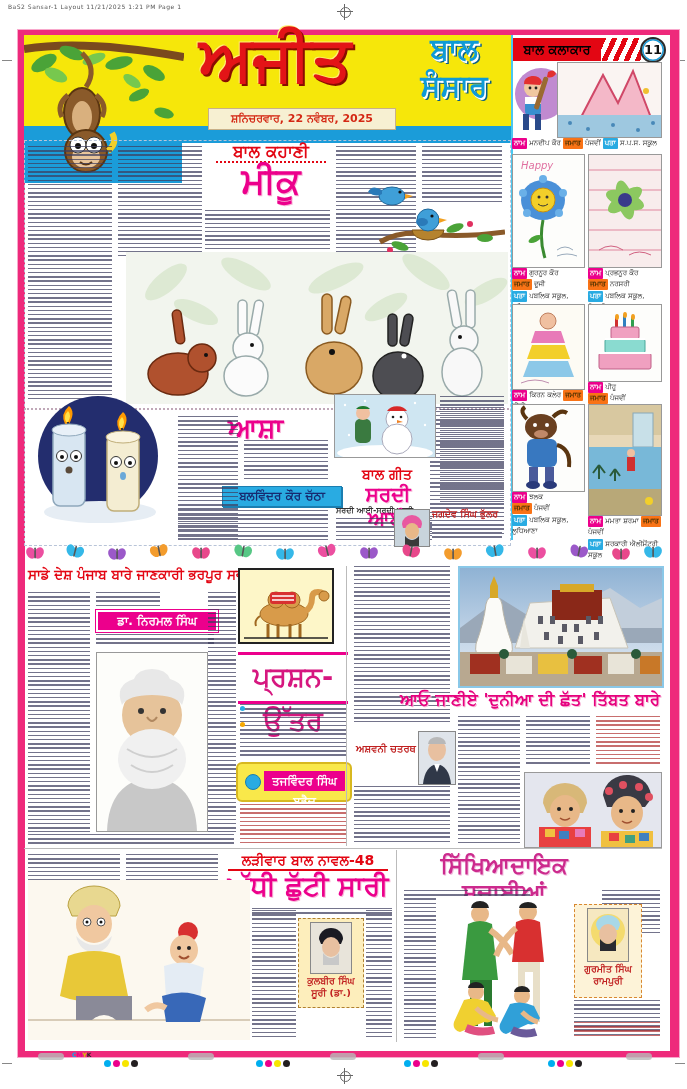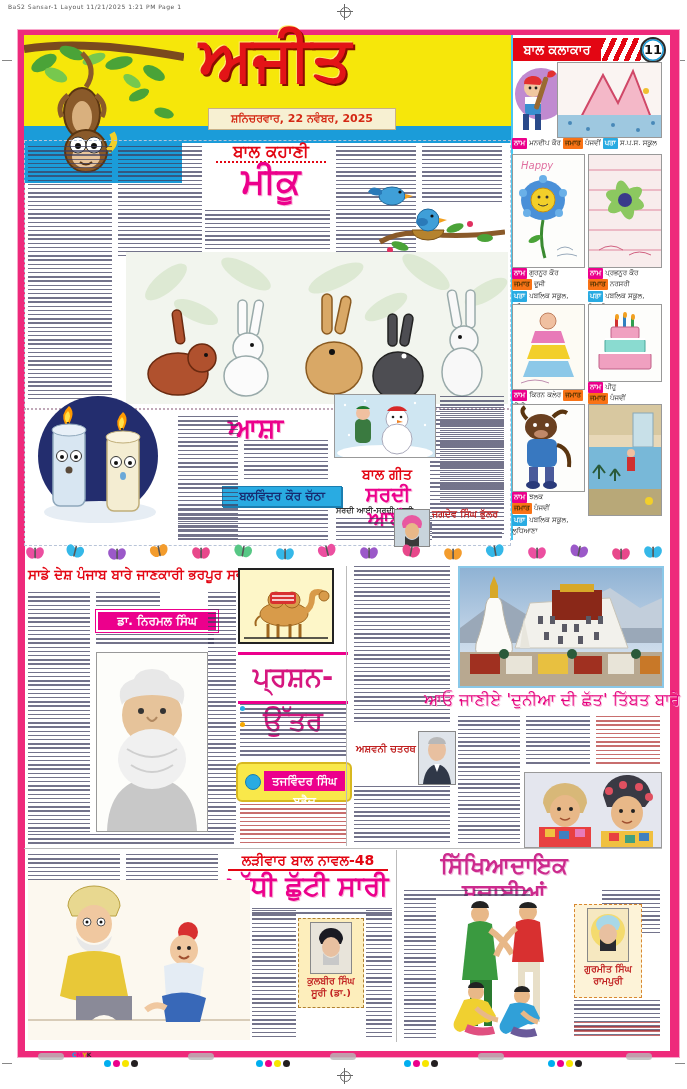--- a/index.html
+++ b/index.html
@@ -14,21 +14,21 @@
   .masthead{position:absolute;left:24px;top:35px;width:487px;height:98px;background:#f6e70a;overflow:hidden;}
   .ajit-title{position:absolute;left:150px;top:28px;width:250px;text-align:center;font-size:62px;line-height:62px;
         font-weight:bold;color:#e31417;text-shadow:2px 2px 0 #8a0d00,-1px -1px 0 #ffef70;}
   .subtitle{position:absolute;left:398px;top:30px;width:112px;text-align:center;font-size:30px;line-height:37px;
         font-weight:bold;color:#0f9ad6;white-space:pre-line;text-shadow:1.5px 1.5px 0 #fff,3px 3px 0 #0a5f86;}
   .datebar{position:absolute;left:208px;top:108px;width:186px;height:20px;background:#f7f0d2;border:1px solid #c8b088;
         color:#d42814;font-size:11px;font-weight:bold;text-align:center;line-height:20px;}
   .blueband{position:absolute;left:24px;top:126px;width:487px;height:17px;background:#1b9cd9;}
   .bluepatch{position:absolute;left:24px;top:126px;width:158px;height:57px;background:#1b9cd9;}
   .sidebar{position:absolute;left:511px;top:35px;width:151px;height:505px;background:#fff;border-left:2px solid #49c8f0;}
-  .bk-head{position:absolute;left:513px;top:38px;width:88px;height:23px;background:#e30613;color:#ffffff;
+  .bk-head{position:absolute;left:513px;top:38px;width:88px;height:23px;background:#e30613;color:#000000;
         font-size:13px;font-weight:bold;text-align:center;line-height:23px;}
   .bk-stripes{position:absolute;left:601px;top:38px;width:40px;height:23px;
         background:repeating-linear-gradient(115deg,#e30613 0 5px,#fff 5px 10px);}
   .pgnum{position:absolute;left:640px;top:37px;width:22px;height:22px;background:#fff;border:2px solid #2a2a2a;
         border-radius:50%;font-size:13px;font-weight:bold;text-align:center;line-height:22px;color:#111;box-shadow:inset 0 0 0 1.5px #1b9cd9;}
   .art{position:absolute;border:1px solid #999;overflow:hidden;background:#fff;}
   .lbl{display:inline-block;font-size:7px;font-weight:bold;padding:0 2px;border-radius:1px;color:#fff;vertical-align:middle;}
   .lbl.n{background:#ec008c;} .lbl.j{background:#f97316;color:#4a3000;} .lbl.p{background:#29abe2;}
   .lval{font-size:7px;color:#222;vertical-align:middle;}
   .artlbl{position:absolute;font-size:7px;line-height:11px;color:#222;}
@@ -55,21 +55,21 @@
   .dotline{position:absolute;border-top:2px dotted #c0a8b8;height:0;}
   .regblob{position:absolute;width:26px;height:7px;background:#b8b8b8;border-radius:4px;opacity:.8;}
   .regquad span{display:inline-block;width:7px;height:7px;border-radius:50%;margin-right:2px;}
   .crosshair{position:absolute;width:16px;height:16px;}
   .crosshair:before,.crosshair:after{content:"";position:absolute;background:#666;}
   .crosshair:before{left:7px;top:0;width:1px;height:16px;}
   .crosshair:after{top:7px;left:0;height:1px;width:16px;}
   .crosshair i{position:absolute;left:3px;top:3px;width:9px;height:9px;border:1px solid #666;border-radius:50%;}
   .crop{position:absolute;background:#888;}
   .prepress{position:absolute;left:8px;top:3px;font-size:6px;color:#555;letter-spacing:.5px;}
-  .title-tibet{position:absolute;font-size:16.5px;font-weight:normal;color:#e6007e;text-shadow:1px 1px 0 #f8b8d8;margin-left:22px;}
+  .title-tibet{position:absolute;font-size:16.5px;font-weight:bold;color:#e6007e;text-shadow:1px 1px 0 #f8b8d8;}
 </style>
 </head>
 <body>
 
 <div class="page">
 
   <div class="prepress">BaS2 Sansar-1 Layout  11/21/2025  1:21 PM  Page 1</div>
   <div class="crosshair" style="left:337px;top:4px;">
       <i></i>
     </div>
@@ -77,20 +77,22 @@
   <div class="crop" style="left:675px;top:60px;width:10px;height:1px;"></div>
   <div class="crop" style="left:2px;top:1063px;width:10px;height:1px;"></div>
   <div class="crop" style="left:675px;top:1063px;width:10px;height:1px;"></div>
 
   <div class="frame"></div>
 
   <div class="masthead"></div>
   <div class="blueband"></div>
   <div class="bluepatch"></div>
   <div class="ajit-title">ਅਜੀਤ</div>
+  <div class="subtitle">ਬਾਲ
+ਸੰਸਾਰ</div>
   <div class="datebar">ਸ਼ਨਿਚਰਵਾਰ, 22 ਨਵੰਬਰ, 2025</div>
 
   <svg class="abs" style="left:24px;top:33px;" width="160" height="150" viewBox="0 0 160 150">
     <path d="M0 16 Q60 6 160 24" stroke="#7a4a1e" stroke-width="8" fill="none"></path>
     <g fill="#4aa338">
         <ellipse cx="20" cy="30" rx="14" ry="7" transform="rotate(-30 20 30)"></ellipse>
         <ellipse cx="48" cy="20" rx="13" ry="6" transform="rotate(20 48 20)"></ellipse>
         <ellipse cx="95" cy="30" rx="14" ry="6" transform="rotate(-15 95 30)"></ellipse>
         <ellipse cx="130" cy="40" rx="12" ry="6" transform="rotate(30 130 40)"></ellipse>
         <ellipse cx="115" cy="62" rx="11" ry="5" transform="rotate(-25 115 62)"></ellipse>
@@ -269,20 +271,24 @@
     <rect y="84" width="72" height="26" fill="#b8a878"></rect>
     <circle cx="60" cy="96" r="4" fill="#f2cf2a"></circle>
   </svg>
 
   <div class="artlbl" style="left:512px;top:492px;width:72px;">
     <div><span class="lbl n">ਨਾਮ</span> <span class="lval">ਝਲਕ</span></div>
     <div><span class="lbl j">ਜਮਾਤ</span> <span class="lval">ਪੰਜਵੀਂ</span></div>
     <div><span class="lbl p">ਪਤਾ</span> <span class="lval">ਪਬਲਿਕ ਸਕੂਲ, ਲੁਧਿਆਣਾ</span></div>
   </div>
 
+  <div class="artlbl" style="left:588px;top:516px;width:74px;">
+    <div><span class="lbl n">ਨਾਮ</span> <span class="lval">ਮਮਤਾ ਸ਼ਰਮਾ</span> <span class="lbl j">ਜਮਾਤ</span> <span class="lval">ਪੰਜਵੀਂ</span></div>
+    <div><span class="lbl p">ਪਤਾ</span> <span class="lval">ਸਰਕਾਰੀ ਐਲੀਮੈਂਟਰੀ ਸਕੂਲ</span></div>
+  </div>
 
   <div class="storypanel"></div>
   <div class="kicker" style="left:216px;top:141px;width:110px;font-size:17px;text-align:center;border-bottom:2px dotted #e30613;">ਬਾਲ ਕਹਾਣੀ</div>
   <div class="mag abs" style="left:218px;top:160px;width:106px;font-size:36px;text-align:center;text-shadow:1px 1px 0 #f8b8d8;">ਮੀਕੂ</div>
   <div class="chip-orange" style="left:200px;top:296px;width:132px;height:19px;line-height:19px;">ਗੁਰਦੀਪ ਸਿੰਘ ਢੱਲੀਆ</div>
 
   <div class="tx" style="left:28px;top:146px;width:84px;height:254px;"></div>
   <div class="tx" style="left:118px;top:146px;width:84px;height:110px;"></div>
   <div class="tx" style="left:205px;top:210px;width:125px;height:82px;"></div>
   <div class="tx" style="left:336px;top:146px;width:80px;height:116px;"></div>

